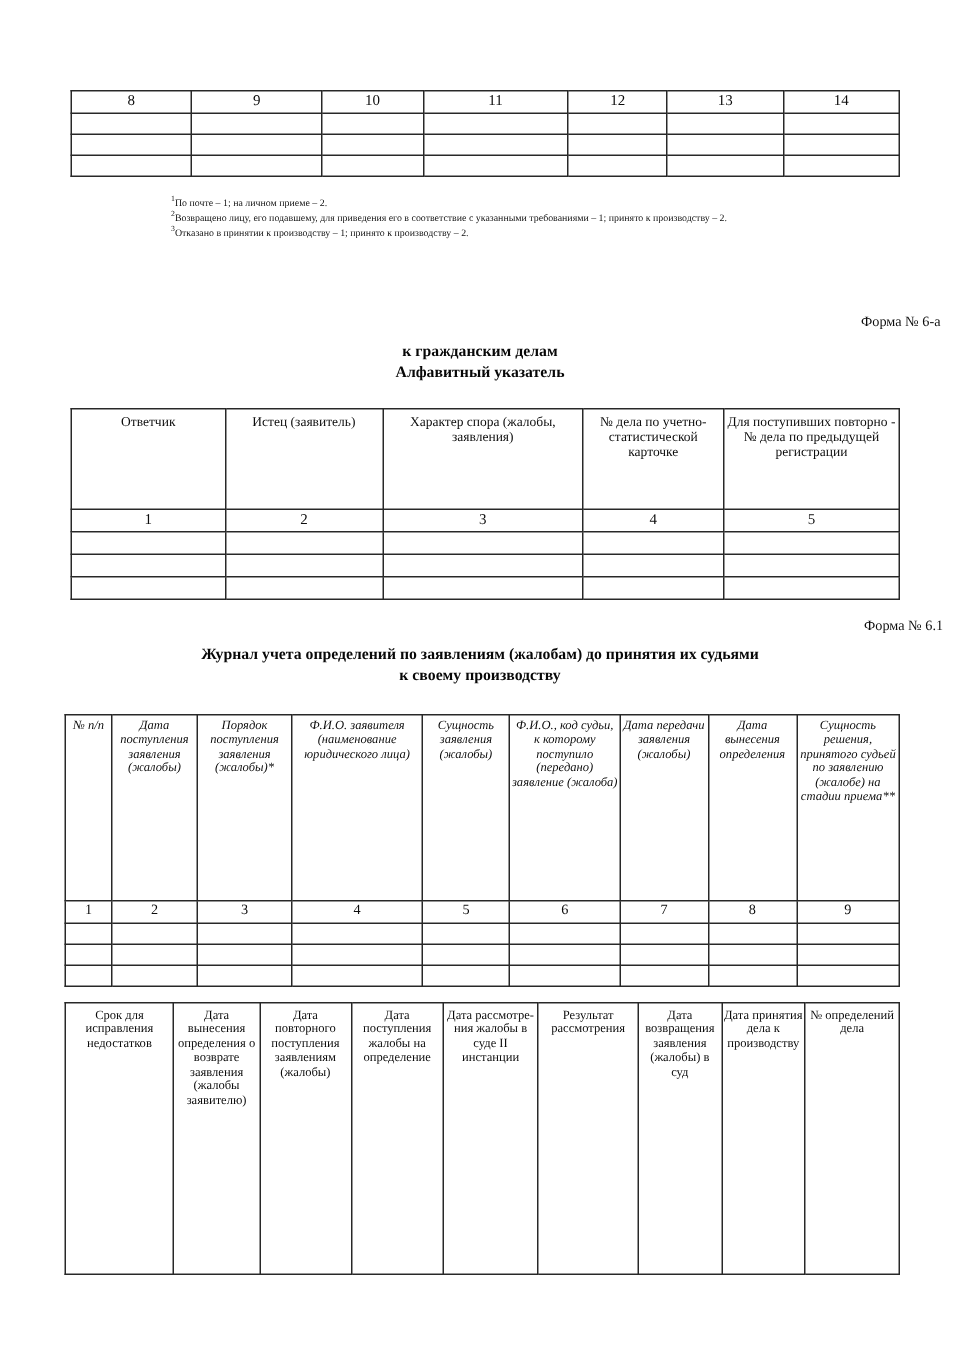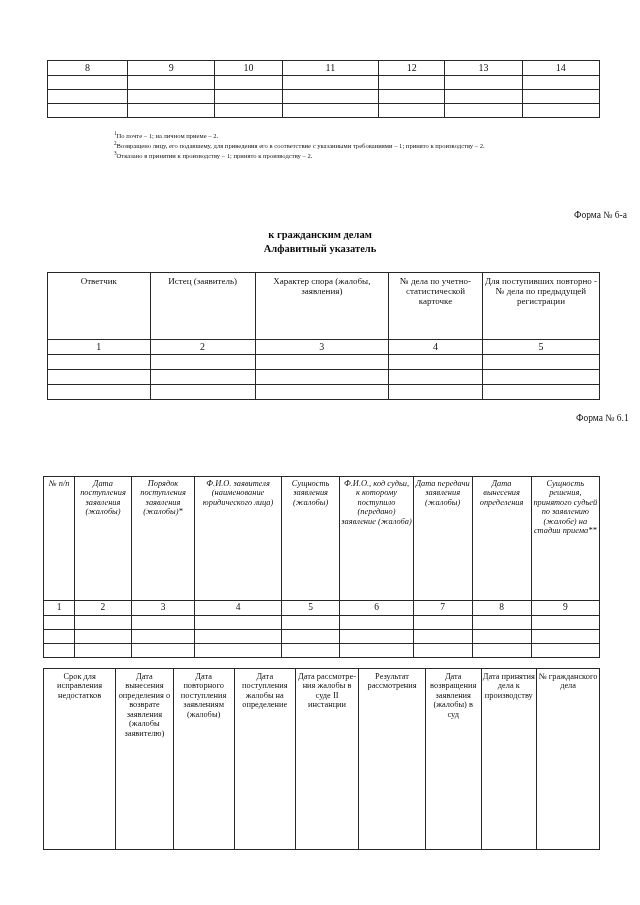--- a/index.html
+++ b/index.html
@@ -289,20 +289,24 @@
           <td class="blank"></td>
         <td class="blank"></td>
           <td class="blank"></td>
         <td class="blank"></td>
       </tr>
     </tbody>
   </table>
 
   <div class="form-label" id="form-label-61">Форма № 6.1</div>
 
+  <div class="doc-title" id="title-journal">
+    <div>Журнал учета определений по заявлениям (жалобам) до принятия их судьями</div>
+    <div>к своему производству</div>
+  </div>
 
   <table class="doc" id="table-journal-1">
     <colgroup>
       <col style="width:5.6%">
         <col style="width:10.2%">
         <col style="width:11.4%">
         <col style="width:15.6%">
       <col style="width:10.5%">
         <col style="width:13.2%">
         <col style="width:10.6%">
@@ -383,18 +387,18 @@
     <tbody>
       <tr>
         <td class="hdr">Срок для исправления недостатков</td>
         <td class="hdr">Дата вынесения определения о возврате заявления (жалобы заявителю)</td>
         <td class="hdr">Дата повторного поступления заявлениям (жалобы)</td>
         <td class="hdr">Дата поступления жалобы на определение</td>
         <td class="hdr">Дата рассмотре-ния жалобы в суде II инстанции</td>
         <td class="hdr">Результат рассмотрения</td>
         <td class="hdr">Дата возвращения заявления (жалобы) в суд</td>
         <td class="hdr">Дата принятия дела к производству</td>
-        <td class="hdr">№ гражданского дела</td>
+        <td class="hdr">№ определений дела</td>
       </tr>
     </tbody>
   </table>
 
 </div>
 
 </body></html>

